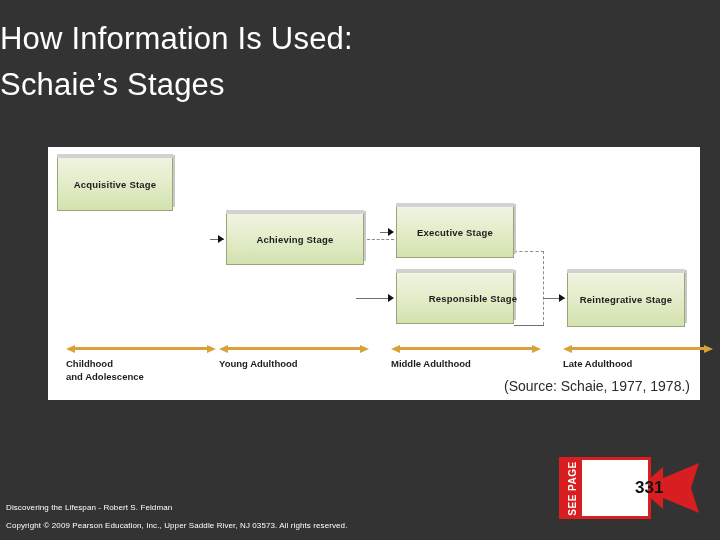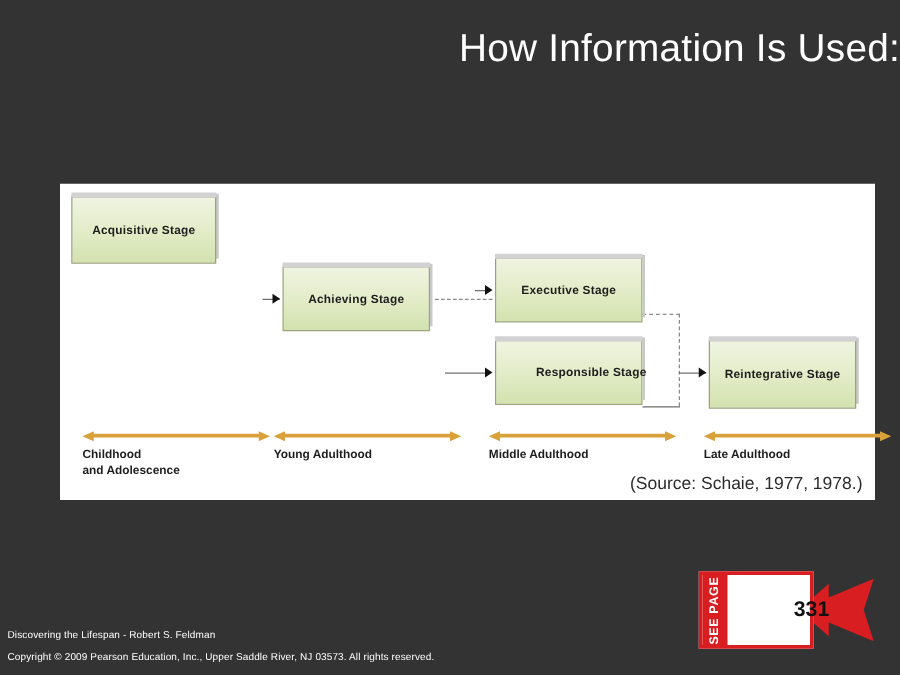--- a/index.html
+++ b/index.html
@@ -7,21 +7,21 @@
     width:720px;height:540px;overflow:hidden;
     background:#333333;
     font-family:"Liberation Sans", sans-serif;
     position:relative;
   }
   #slide{position:absolute;left:0;top:0;width:720px;height:540px;}
 
   
   .title-block{
     position:absolute;left:0;top:16px;width:720px;
-    text-align:right;color:#FFFFFF;
+    text-align:left;color:#FFFFFF;
     font-size:31px;line-height:46px;font-weight:400;
     letter-spacing:0.2px;
   }
   .title-line{display:block;}
 
   
   .figure-panel{
     position:absolute;left:48px;top:147px;width:652px;height:253px;
     background:#FFFFFF;
   }
@@ -39,21 +39,21 @@
     font-size:9.5px;font-weight:bold;color:#1d1d1d;
     letter-spacing:0.2px;white-space:nowrap;
   }
   
   .stage-box::before{
     content:"";position:absolute;left:-1px;right:-1px;top:-4px;height:4px;
     background:#D2D2D2;
   }
 
   #box-acquisitive{left:9px;top:10px;width:116px;height:54px;}
-  #box-achieving  {left:178px;top:66px;width:118px;height:52px;}
+  #box-achieving  {left:178px;top:66px;width:138px;height:52px;}
   #box-executive  {left:348px;top:59px;width:118px;height:52px;}
   #box-responsible{left:348px;top:125px;width:118px;height:52px;padding-left:36px;}
   #box-reintegrative{left:519px;top:125px;width:118px;height:55px;}
 
   
   .conn{position:absolute;}
   .dash-h{
     height:0;border-top:1px dashed #8a8a8a;
   }
   .dash-v{
@@ -117,20 +117,21 @@
   #footer-line1{top:503px;}
   #footer-line2{top:521px;}
 </style>
 </head>
 <body>
 
 <div id="slide">
 
   <div class="title-block">
     <span class="title-line">How Information Is Used:</span>
+    <span class="title-line">Schaie’s Stages</span>
   </div>
 
   <div class="figure-panel">
 
     <div class="conn line-h" style="left:162px;top:92px;width:14px;"></div>
     <div class="arrow-r" style="left:170px;top:88px;"></div>
 
     <div class="conn dash-h" style="left:300px;top:92px;width:46px;"></div>
 
     <div class="conn line-h" style="left:332px;top:85px;width:12px;"></div>

